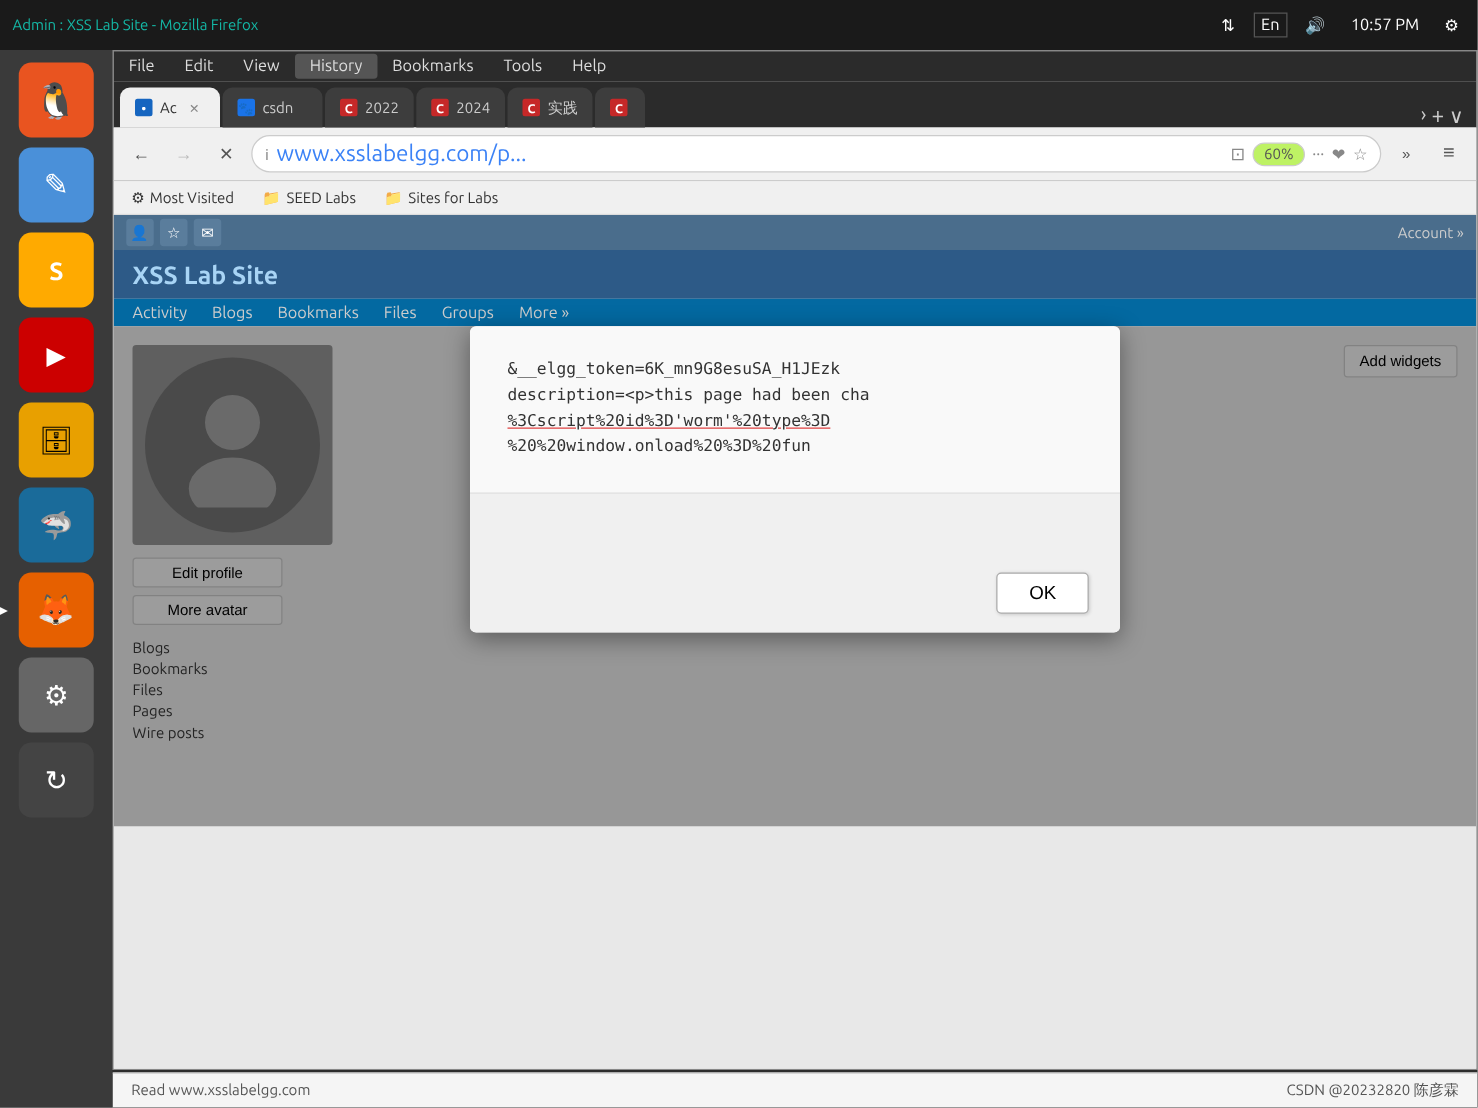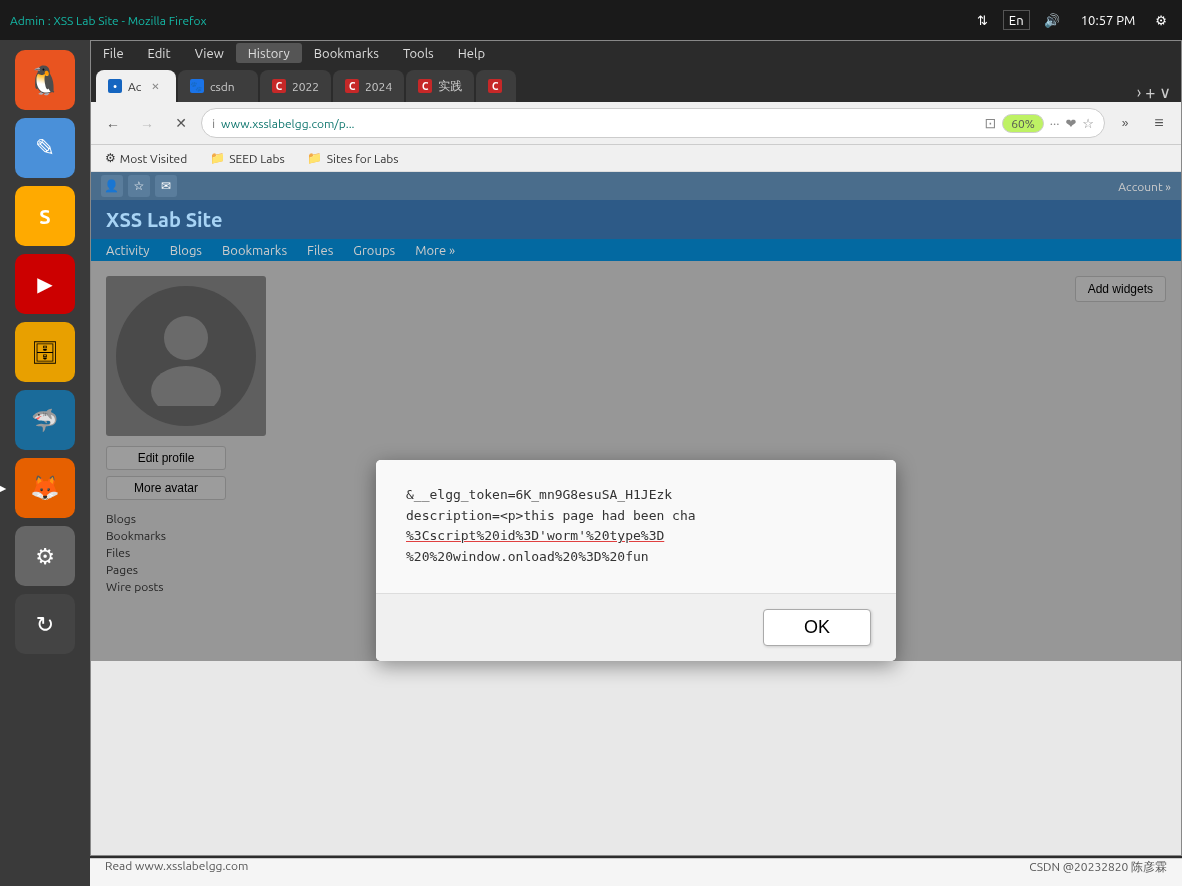--- a/index.html
+++ b/index.html
@@ -94,21 +94,21 @@
       width: 28px; height: 28px; border-radius: 50%; border: none;
       background: transparent; cursor: pointer; display: flex;
       align-items: center; justify-content: center; font-size: 14px; color: #555;
     }
     .nav-btn.disabled { color: #bbb; cursor: default; }
     .address-bar {
       flex: 1; height: 30px; border: 1px solid #ccc; border-radius: 15px;
       background: white; display: flex; align-items: center; padding: 0 10px;
       gap: 6px; font-size: 13px;
     }
-    .address-text { flex: 1; color: #0f766e; font-size: 12px; overflow: hidden; }
+    .address-text { flex: 1; color: #3b82f6; font-size: 18px; overflow: hidden; }
     .address-icon { color: #888; font-size: 12px; }
     .zoom-badge {
       border: 1px solid #ccc; border-radius: 10px; padding: 2px 8px;
       font-size: 12px; color: #555; background: #bef264;
     }
 
     
     .bookmarks-bar {
       background: #f0f0f0; padding: 4px 10px; display: flex; gap: 15px;
       align-items: center; border-bottom: 1px solid #ddd; font-size: 12px; color: #333;
@@ -179,21 +179,21 @@
     }
     .add-widgets-btn {
       position: absolute; top: 0; right: 0;
       background: #e0e0e0; border: 1px solid #bbb; border-radius: 3px;
       padding: 5px 12px; font-size: 12px; cursor: pointer;
     }
 
     
     .dialog-overlay {
       position: absolute; top: 0; left: 0; right: 0; bottom: 0;
-      background: rgba(0,0,0,0.3); display: flex; align-items: flex-end; justify-content: center;
+      background: rgba(0,0,0,0.3); display: flex; align-items: flex-start; justify-content: center;
       z-index: 200;
     }
     .dialog {
       background: white; border-radius: 5px; box-shadow: 0 5px 20px rgba(0,0,0,0.4);
       width: 520px; overflow: hidden;
     }
     .dialog-content {
       padding: 25px 30px;
       font-family: monospace; font-size: 13px; color: #333;
       line-height: 1.6; background: #f9f9f9;
@@ -206,29 +206,30 @@
     }
     .dialog-content .underline {
       text-decoration: underline; text-decoration-color: #e04040;
     }
     .dialog-footer {
       padding: 15px 25px; display: flex; justify-content: flex-end;
       background: #f0f0f0;
     }
     .ok-btn {
       background: white; border: 1px solid #aaa; border-radius: 4px;
-      padding: 7px 40px; font-size: 18px; cursor: pointer;
+      padding: 7px 25px; font-size: 15px; cursor: pointer;
       box-shadow: 1px 1px 3px rgba(0,0,0,0.15);
+      margin-top: 48px;
     }
 
     
     .status-bar {
       position: absolute; bottom: 0; left: 90px; right: 0; height: 28px;
       background: #f5f5f5; border-top: 1px solid #ccc;
-      display: flex; justify-content: space-between;
+      display: flex; align-items: center; justify-content: space-between;
       padding: 0 15px; font-size: 12px; color: #555;
     }
     .dialog-content-wrapper { position: relative; }
 
     
     .menu-bar {
       background: #2b2b2b; padding: 2px 0;
       display: flex; gap: 0;
     }
     .menu-item {

